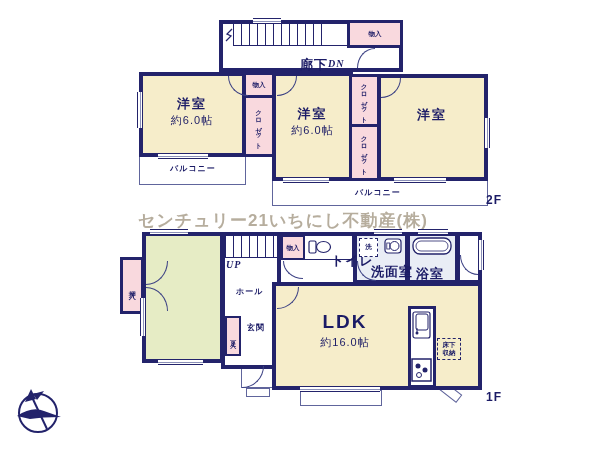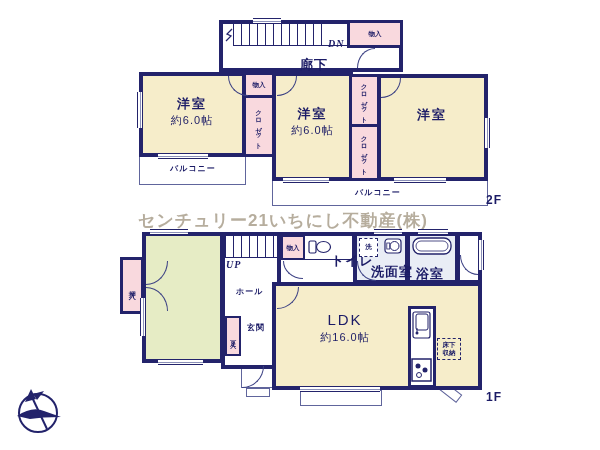--- a/index.html
+++ b/index.html
@@ -10,21 +10,21 @@
            background:#f9d9de;display:flex;align-items:center;justify-content:center;
            font-size:6.5px;font-weight:bold;letter-spacing:0;text-align:center;line-height:1.1}
   .cream{background:#f6edca}
   .green{background:#e6ecc5}
   .blue{background:#e9edf5}
   .whitebg{background:#ffffff}
   .thin{position:absolute;border:1.5px solid #60659c;box-sizing:border-box;background:#fff;z-index:0}
   .roomlabel{position:absolute;z-index:6;text-align:center;line-height:1.3}
   .nm{font-weight:bold;font-size:13px;letter-spacing:2px}
   .sz{font-size:11px;letter-spacing:1px}
-  .nm-big{font-weight:normal;font-size:15px;letter-spacing:2px}
+  .nm-big{font-weight:bold;font-size:19px;letter-spacing:2px}
   .sm{position:absolute;z-index:6;font-size:8px;font-weight:bold;letter-spacing:1px;white-space:nowrap}
   .tiny{font-size:13px}
   .vtext{writing-mode:vertical-rl;text-orientation:upright;letter-spacing:1px}
   .win-h{position:absolute;background:#fff;border-top:1px solid #23236b;border-bottom:1px solid #23236b;box-sizing:border-box;z-index:5}
   .win-h::after{content:"";position:absolute;left:0;right:0;top:50%;height:1px;background:#8b90b8}
   .win-v{position:absolute;background:#fff;border-left:1px solid #23236b;border-right:1px solid #23236b;box-sizing:border-box;z-index:5}
   .win-v::after{content:"";position:absolute;top:0;bottom:0;left:50%;width:1px;background:#8b90b8}
   .arc{position:absolute;z-index:4;box-sizing:border-box}
   .arc-bl{border-left:1.3px solid #3c4184;border-bottom:1.3px solid #3c4184;border-bottom-left-radius:100% 100%}
   .arc-br{border-right:1.3px solid #3c4184;border-bottom:1.3px solid #3c4184;border-bottom-right-radius:100% 100%}
@@ -48,21 +48,21 @@
 <div id="canvas">
 
   <div class="watermark">センチュリー21いちにし不動産(株)</div>
 
   <div class="room whitebg" style="left:219px;top:20px;width:184px;height:52px"></div>
   <div class="stairs" style="left:233px;top:24px;width:92px;height:22px"></div>
   <div class="wline" style="left:325px;top:45px;width:70px;height:1px"></div>
   <svg class="icon" style="left:224px;top:28px" width="10" height="14" viewBox="0 0 10 14">
     <polyline points="8,1 3,6 7,8 2,13" fill="none" stroke="#23236b" stroke-width="1.3"></polyline>
   </svg>
-  <div class="stairdir" style="left:328px;top:38px">DN</div>
+  <div class="stairdir" style="left:328px;top:58px">DN</div>
   <div class="sm tiny" style="left:300px;top:56px">廊下</div>
   <div class="pinkbox" style="left:347px;top:20px;width:56px;height:28px">
     <span>物入</span>
   </div>
   <div class="arc arc-tl" style="left:357px;top:48px;width:18px;height:20px"></div>
   <div class="win-h" style="left:253px;top:18px;width:28px;height:6px"></div>
 
   <div class="room cream" style="left:139px;top:72px;width:107px;height:85px"></div>
   <div class="roomlabel" style="left:142px;top:96px;width:100px">
     <div class="nm">洋室</div>

